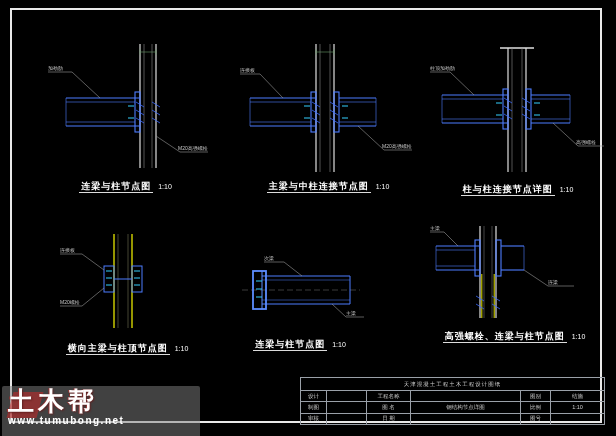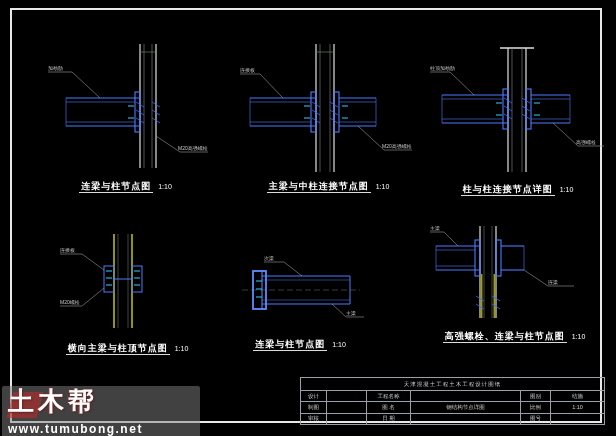--- a/index.html
+++ b/index.html
@@ -21,21 +21,21 @@
              padding:0;overflow:hidden;white-space:nowrap;}
   .tb-header{font-size:6.5px;color:#dddddd;height:12px;letter-spacing:1px;}
   
   .watermark{position:absolute;left:2px;top:386px;width:198px;height:52px;
              background:rgba(130,130,130,0.5);border-radius:2px;padding:1px 6px;
              box-sizing:border-box;}
   .wm-red{position:absolute;left:8px;top:6px;width:30px;height:26px;
           background:rgba(200,40,40,0.55);transform:skewX(-15deg);}
   .wm-logo{position:relative;font-size:26px;font-weight:bold;color:#ffffff;
            line-height:28px;letter-spacing:4px;text-shadow:1px 1px 2px #602020,-1px 0 0 #a03030;}
-  .wm-url{position:relative;font-size:12px;font-weight:bold;color:#ffffff;letter-spacing:1.5px;margin-top:7px;}
+  .wm-url{position:relative;font-size:10px;font-weight:bold;color:#ffffff;letter-spacing:1.5px;}
 </style>
 </head>
 <body>
 
 <div id="page">
   <div class="frame"></div>
 
   <div class="view" style="left:38px;top:40px;width:175px;">
     <svg width="175" height="132">
       <g stroke="#e0e0e0" stroke-width="1.2">

